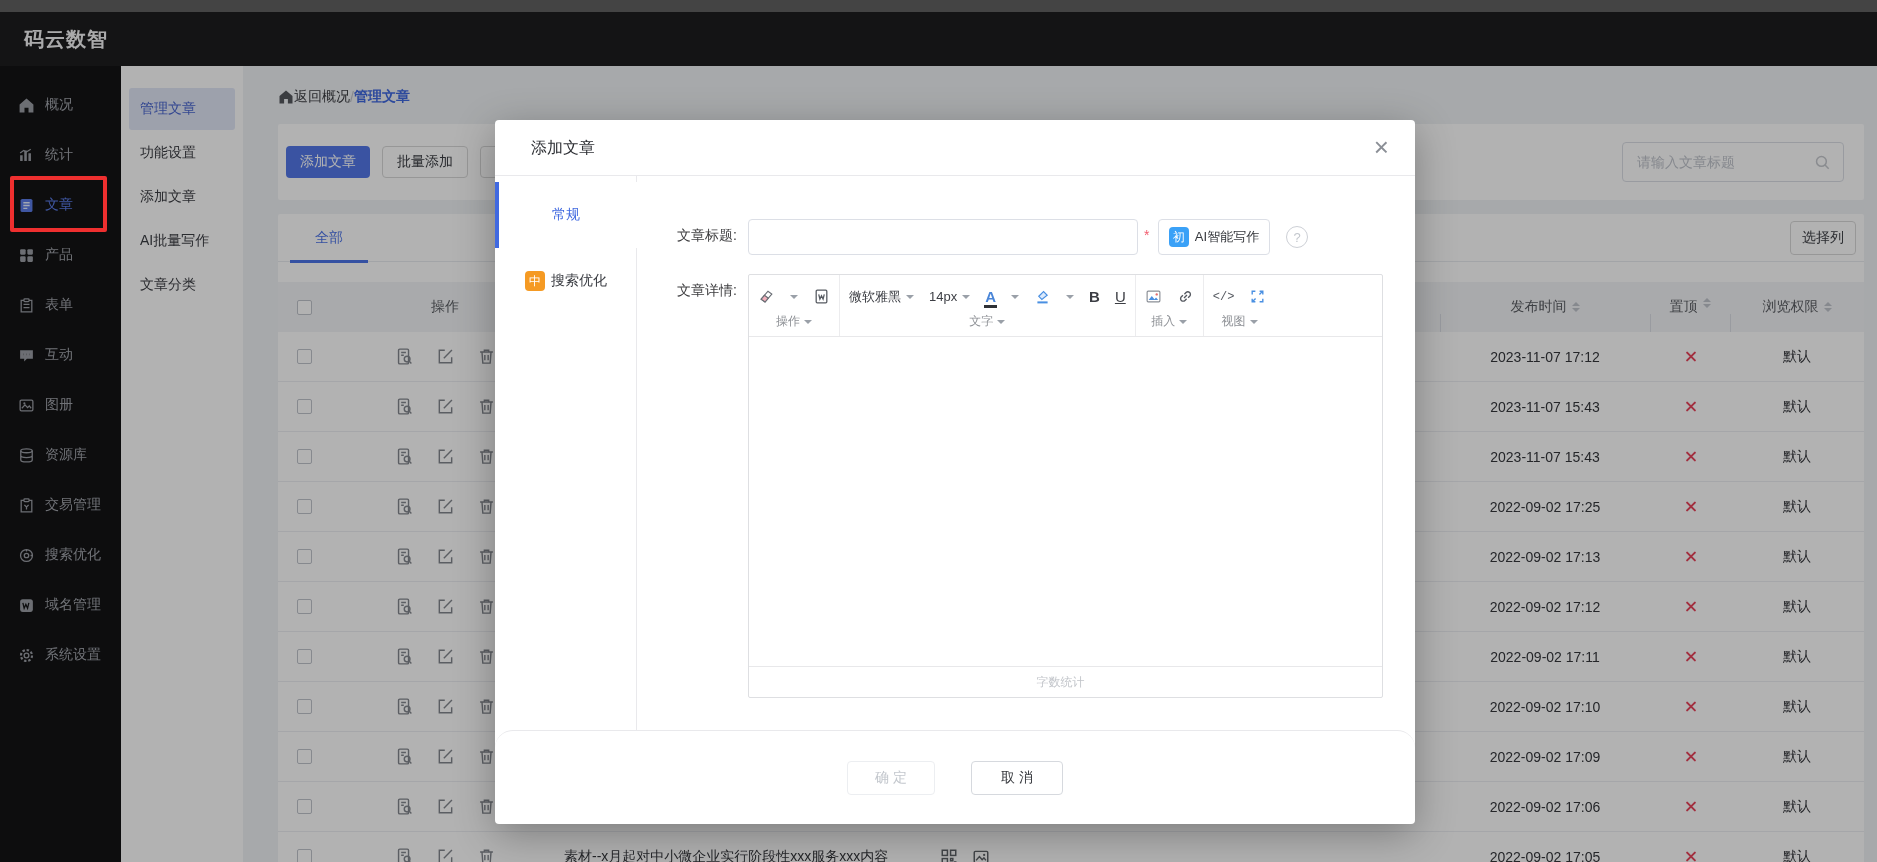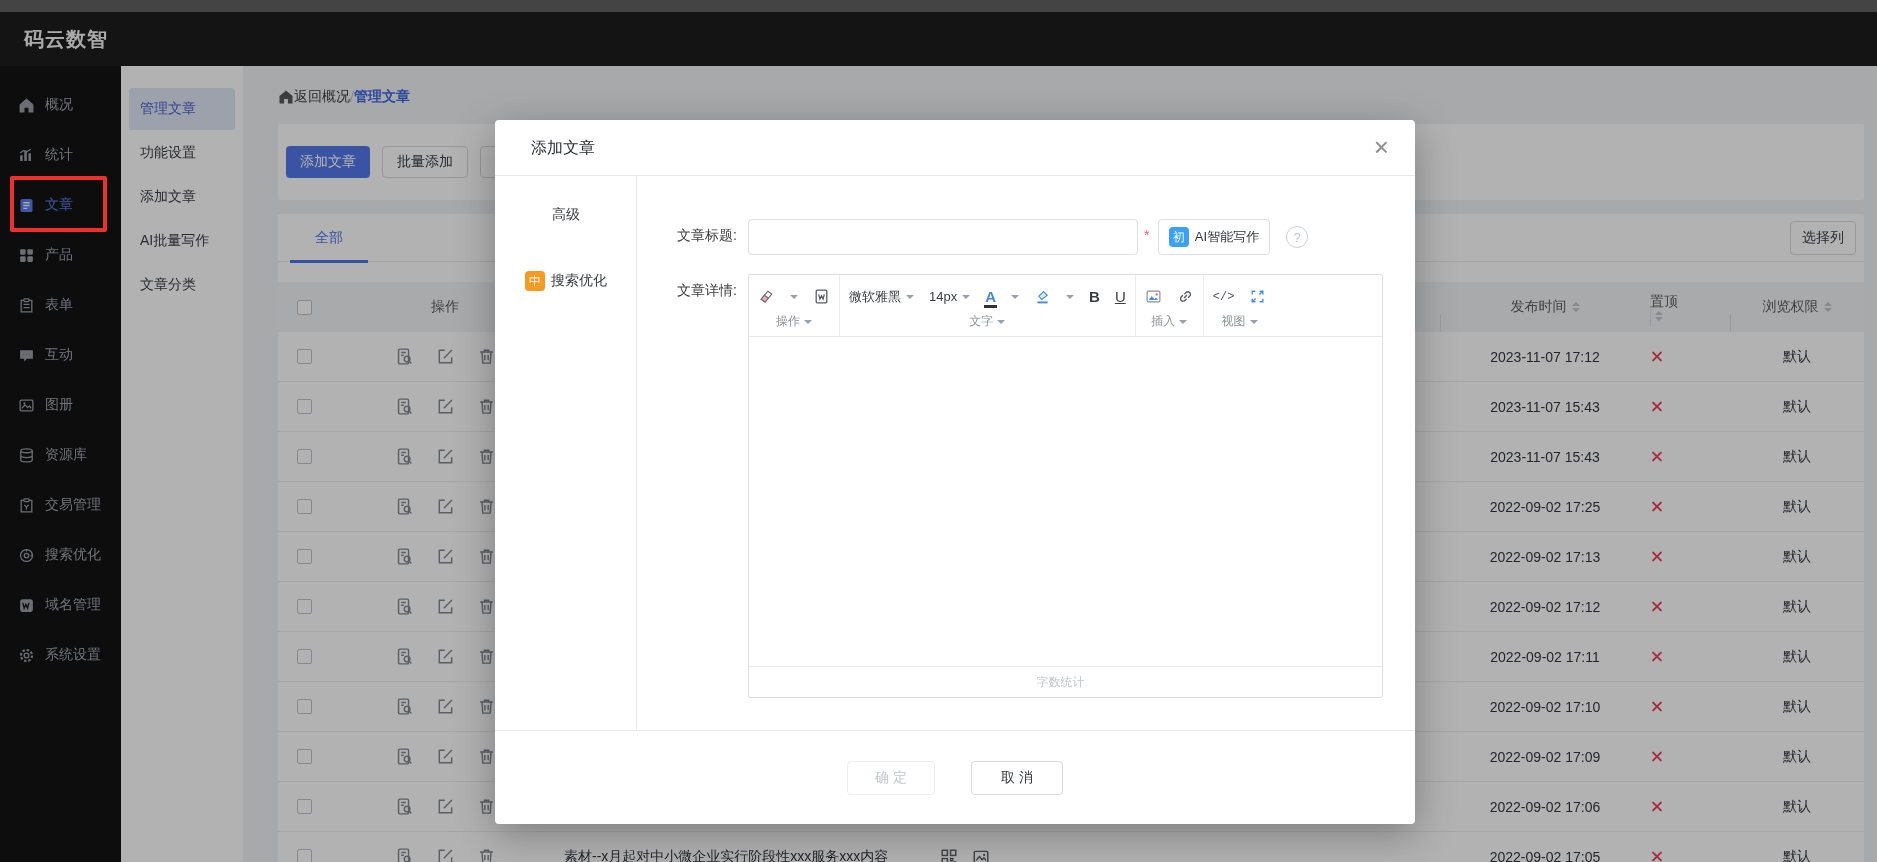--- a/index.html
+++ b/index.html
@@ -47,21 +47,21 @@
   .colsel{position:absolute;right:8px;top:7px;height:34px;width:66px;margin-left:0;}
 
   .headrow{margin-top:20px;height:50px;background:#f3f4f6;display:flex;align-items:center;font-size:14px;color:#5a5d63;}
   .trow{height:50px;display:flex;align-items:center;font-size:14px;color:#35373c;border-bottom:1px solid #eceef2;background:#fff;}
   .c-check{width:52px;display:flex;justify-content:center;}
   .c-op{width:230px;display:flex;justify-content:center;gap:22px;}
   .c-title{width:380px;padding-left:4px;white-space:nowrap;overflow:hidden;}
   .c-media{width:90px;display:flex;align-items:center;gap:14px;}
   .c-sp{flex:1;}
   .c-date{width:210px;text-align:center;}
-  .c-top{width:80px;display:flex;justify-content:center;flex-direction:column;}
+  .c-top{width:80px;display:flex;justify-content:center;}
   .c-perm{width:134px;text-align:center;}
   .hsep{position:relative;}
   .hsep::before{content:"";position:absolute;left:0;top:16px;width:1px;height:18px;background:#dcdfe6;}
   .sorts{display:inline-flex;flex-direction:column;vertical-align:middle;margin-left:5px;gap:2px;}
   .sorts i{width:0;height:0;border:4px solid transparent;display:block;}
   .sorts .up{border-bottom-color:#c0c4cc;border-top-width:0;}
   .sorts .dn{border-top-color:#c0c4cc;border-bottom-width:0;}
   .checkbox{width:15px;height:15px;border:1px solid #c0c4cc;border-radius:2px;background:#fff;display:inline-block;cursor:pointer;}
   .opicon{width:19px;height:19px;color:#83878e;display:inline-flex;cursor:pointer;}
   .opicon svg{width:100%;height:100%;}
@@ -103,21 +103,21 @@
   .tico{width:17px;height:17px;display:inline-flex;color:#565a61;cursor:pointer;}
   .tico svg{width:100%;height:100%;}
   .tbold{font-weight:bold;font-size:15px;color:#3c3e44;cursor:pointer;}
   .tunder{font-size:15px;color:#3c3e44;text-decoration:underline;cursor:pointer;}
   .tcode{font-family:"Liberation Mono","DejaVu Sans Mono",monospace;font-size:12px;color:#565a61;cursor:pointer;}
   .fontA{position:relative;font-size:15px;color:#4a86d8;font-weight:bold;cursor:pointer;line-height:14px;}
   .fontA::after{content:"";position:absolute;left:-1px;right:-1px;bottom:-4px;height:3px;background:#2f3136;}
   .econtent{flex:1;background:#fff;}
   .wcbar{height:31px;border-top:1px solid #e8e8ea;text-align:center;line-height:30px;padding-right:10px;font-size:12px;color:#c2c5ca;}
 
-  .m-footer{position:absolute;left:0;right:0;bottom:0;height:94px;border-top:1px solid #e9e9ec;display:flex;align-items:center;justify-content:center;gap:36px;}
+  .m-footer{position:absolute;left:0;right:0;bottom:0;height:94px;border-top:1px solid #e9e9ec;display:flex;align-items:center;justify-content:center;gap:36px;border-radius:18px;}
   .btn-confirm{width:88px;height:34px;border:1px solid #eceef1;color:#c3c7cd;background:#fff;border-radius:4px;font-size:14px;}
   .btn-cancel{width:92px;height:34px;border:1px solid #d6d9de;color:#35373c;background:#fff;border-radius:4px;font-size:14px;cursor:pointer;}
 
   .annotation{position:absolute;left:10px;top:164px;width:97px;height:56px;border:4px solid #ee2f2f;border-radius:2px;z-index:70;pointer-events:none;}
 </style>
 </head>
 <body>
 
 <div class="stage">
 
@@ -259,20 +259,29 @@
       </span>
       <span>返回概况</span>
       <span class="crumb-sep">/</span>
       <span class="crumb-cur">管理文章</span>
     </div>
 
     <div class="card card-actions">
       <button class="btn btn-primary">添加文章</button>
       <button class="btn btn-plain">批量添加</button>
       <button class="btn btn-plain">批量</button>
+      <div class="searchbox">
+        <input type="text" placeholder="请输入文章标题" style="">
+        <span class="mag">
+          <svg viewBox="0 0 16 16" fill="none" stroke="currentColor" stroke-width="1.4">
+              <circle cx="7" cy="7" r="4.6"></circle>
+              <path d="M10.4 10.4l3.4 3.4"></path>
+            </svg>
+        </span>
+      </div>
     </div>
 
     <div class="card card-table">
       <div class="tabrow">
         <div class="tab-all">全部</div>
         <button class="btn btn-plain colsel">选择列</button>
       </div>
 
       <div class="headrow">
         <div class="c-check">
@@ -860,22 +869,22 @@
 
   <div class="overlay"></div>
 
   <div class="modal">
     <div class="m-head">
       <div class="m-title">添加文章</div>
       <div class="m-close">×</div>
     </div>
     <div class="m-vline"></div>
     <div class="m-tabs">
-      <div class="m-tab">
-        <span>高级</span>
+      <div class="m-tab active">
+        <span>常规</span>
       </div>
       <div class="m-tab">
         <span class="seo-badge">中</span>
         <span>搜索优化</span>
       </div>
     </div>
 
     <div class="f-label" style="top:107px;">文章标题:</div>
     <input class="input1" type="text" style="">
     <span class="req">*</span>

